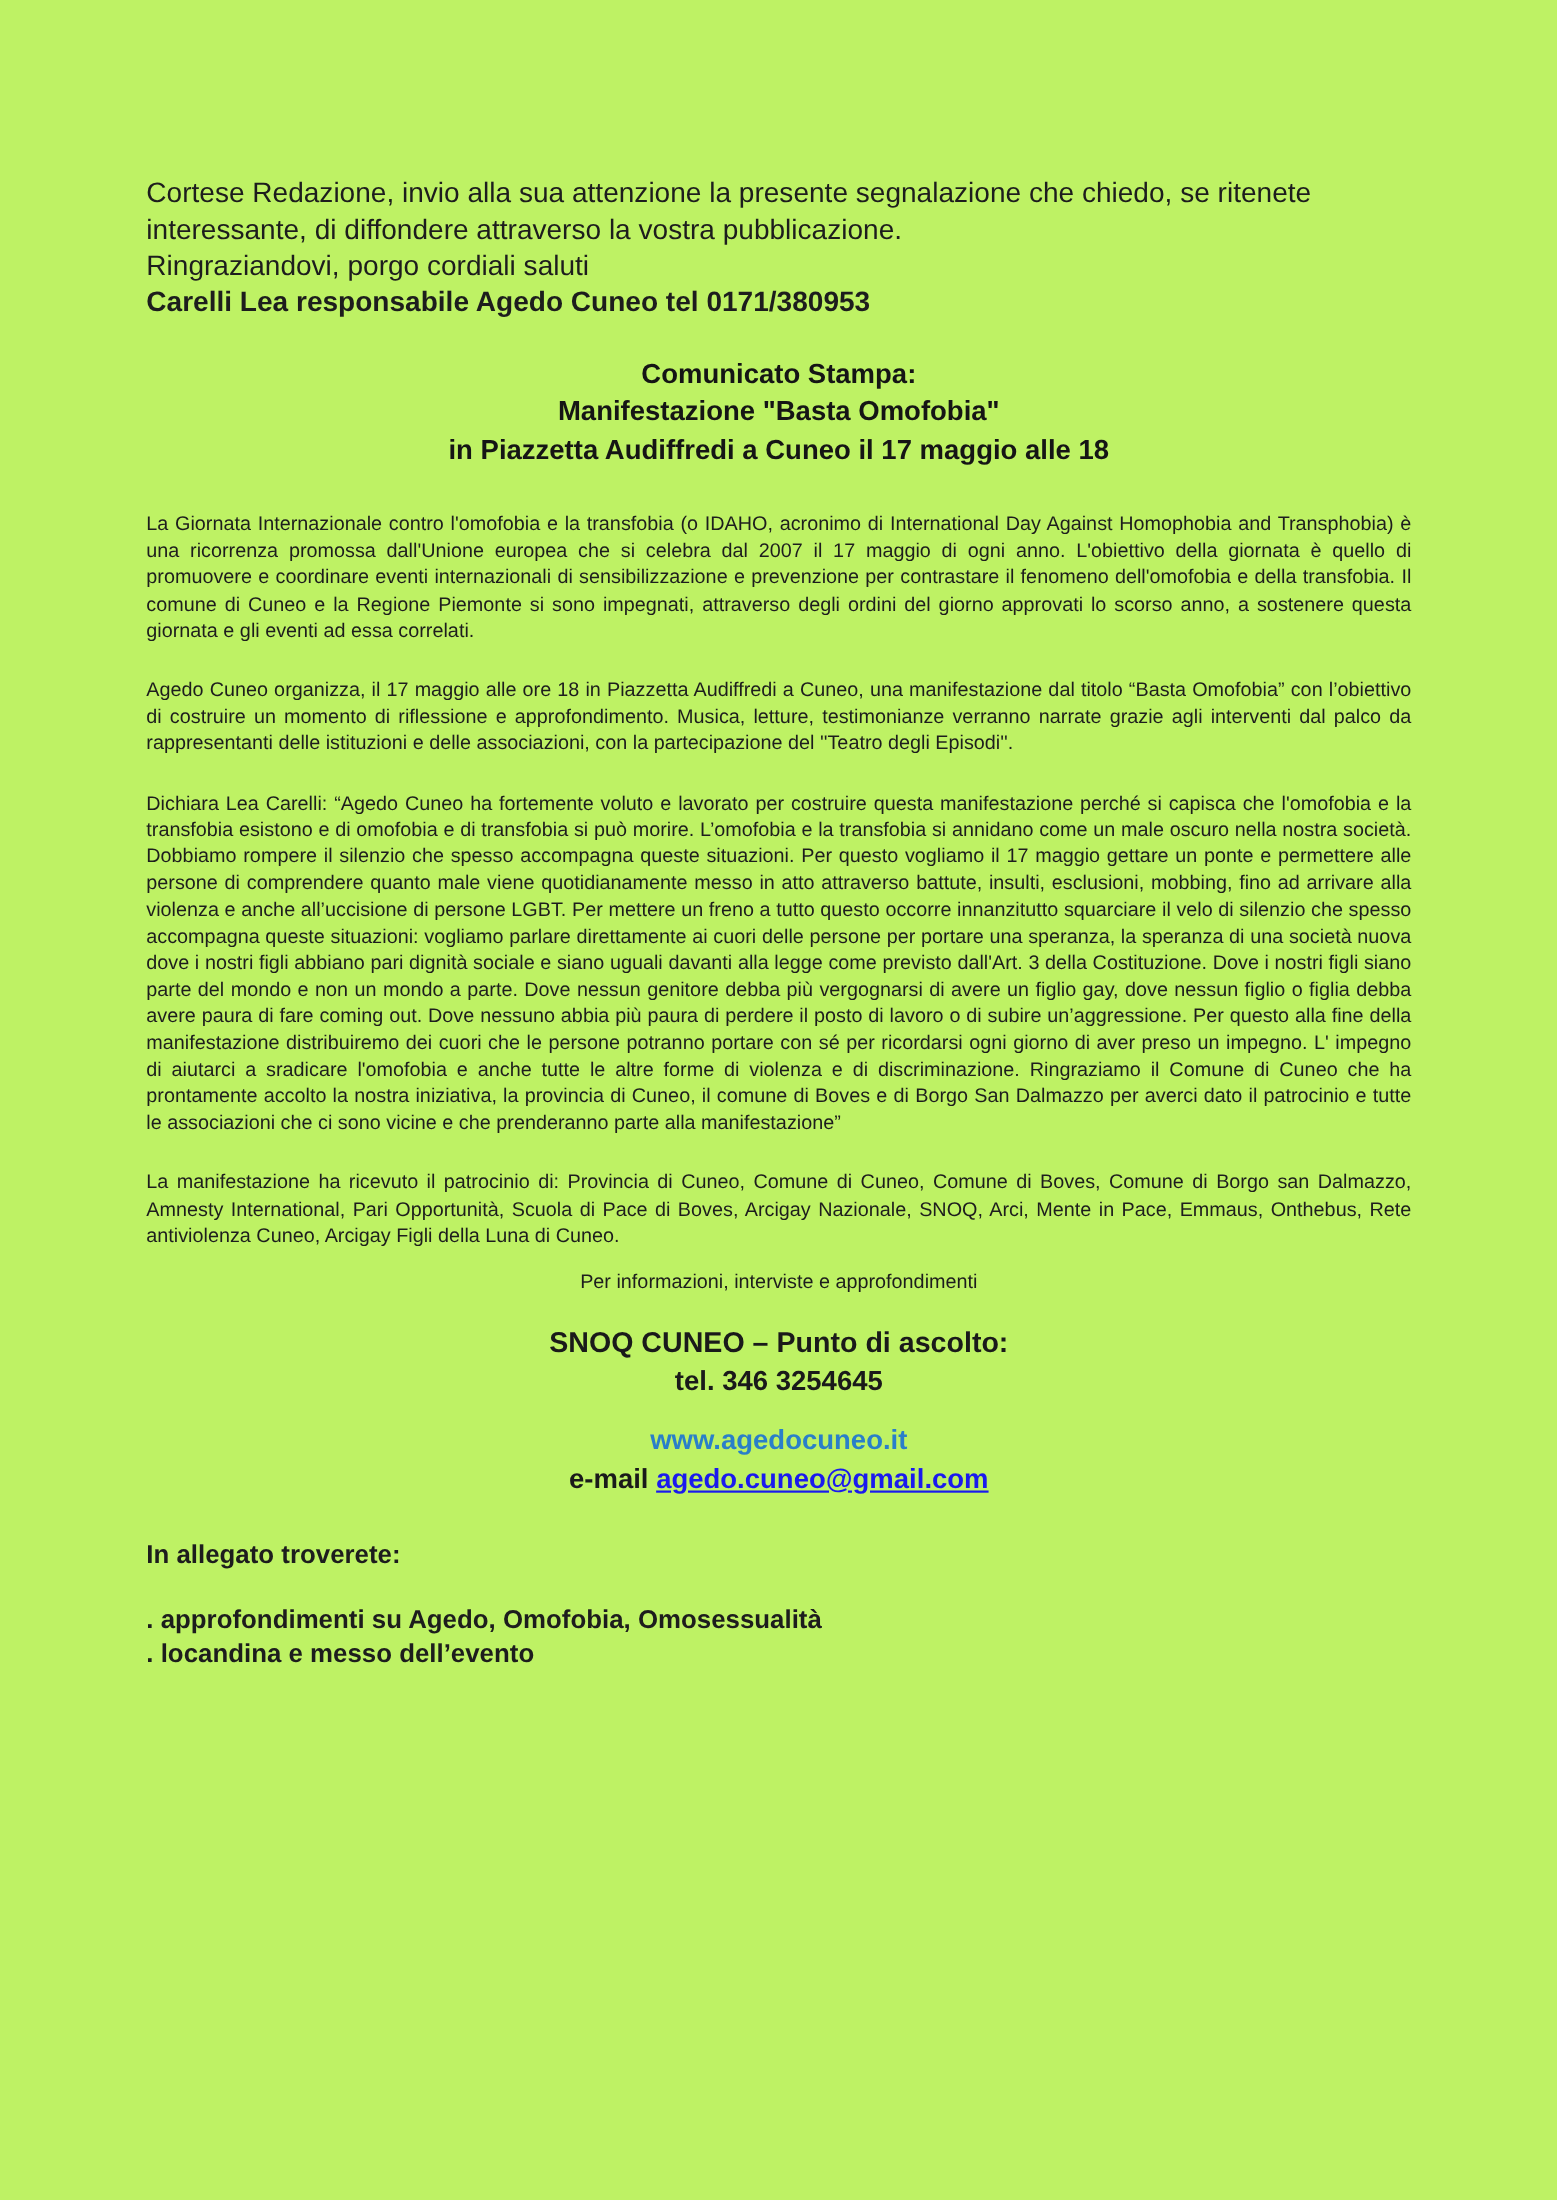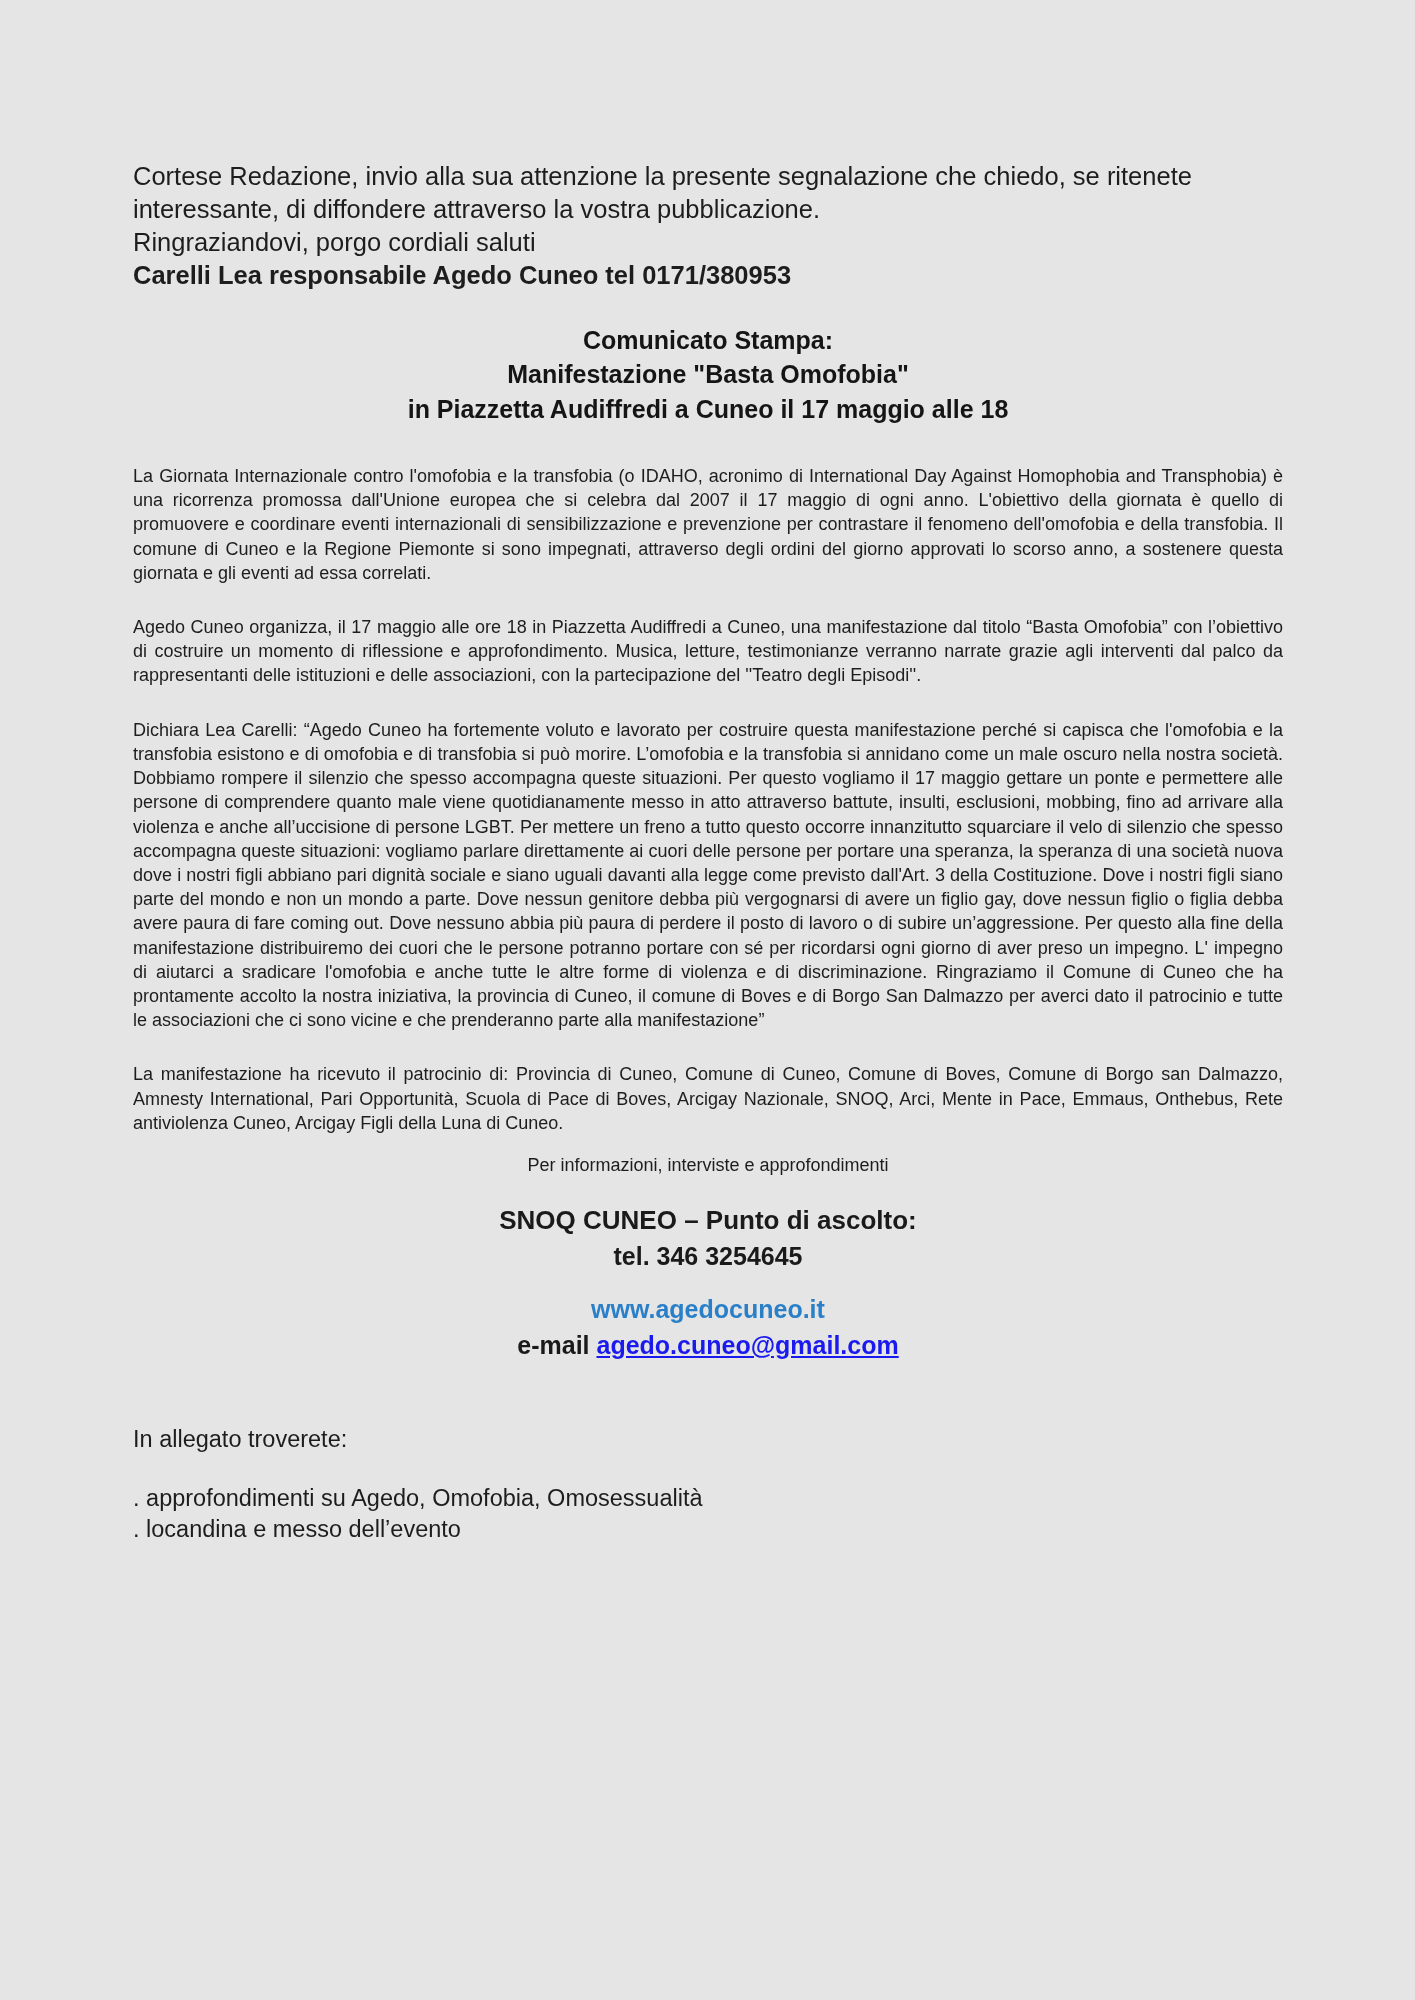--- a/index.html
+++ b/index.html
@@ -11,21 +11,21 @@
     width: 1415px;
     height: 2000px;
     font-family: "Liberation Sans", sans-serif;
     color: #1a1a1a;
     -webkit-font-smoothing: antialiased;
   }
   .page {
     position: relative;
     width: 1415px;
     height: 2000px;
-    background: #e5e5e5;
+    background: #bef264;
     box-sizing: border-box;
     padding: 0;
     overflow: hidden;
   }
   .content {
     position: absolute;
     left: 133px;
     top: 160px;
     width: 1150px;
   }
@@ -105,24 +105,25 @@
     color: #1a1a1a;
     margin-top: 2px;
   }
   .contact .c4 a {
     color: #1a1aee;
     text-decoration: underline;
   }
 
   
   .footer {
-    margin-top: 62px;
+    margin-top: 36px;
     font-size: 23.5px;
     line-height: 1.30;
     color: #1d1d1d;
+    font-weight: bold;
   }
   .footer .fline { display: block; }
   .footer .gap { height: 28px; }
 </style>
 </head>
 <body>
 
 <div class="page">
   <div class="content">
 

